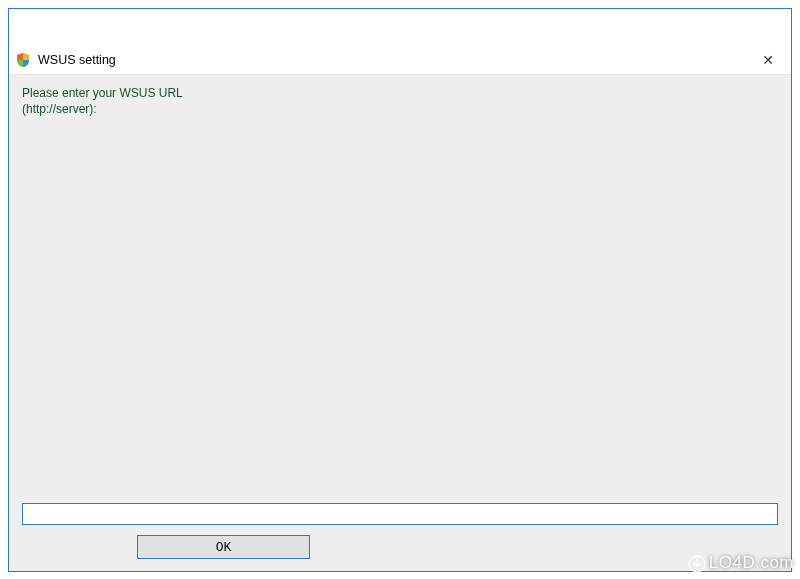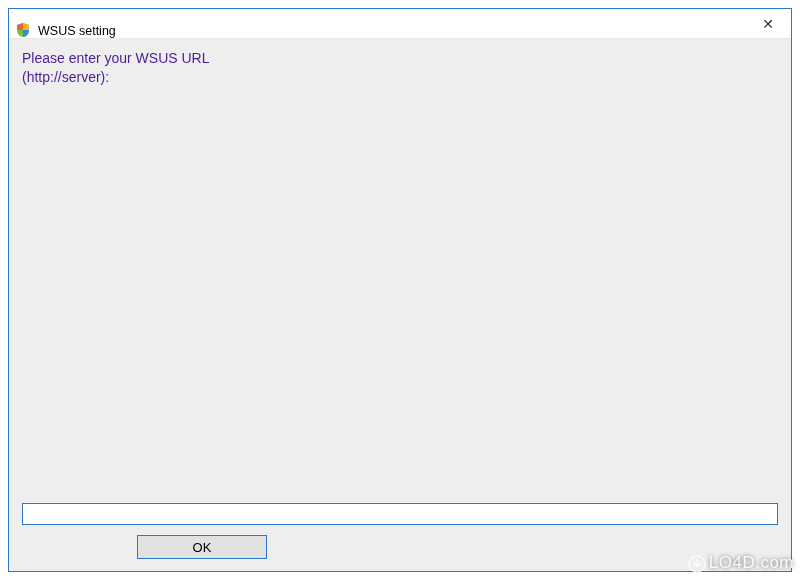--- a/index.html
+++ b/index.html
@@ -23,23 +23,24 @@
       height: 564px;
       border: 1px solid #2a78c6;
       background: #fff;
       display: flex;
       flex-direction: column;
     }
     .titlebar {
       height: 30px;
       background: #fff;
       display: flex;
-      align-items: flex-end;
+      align-items: center;
       border-bottom: 1px solid #e8e8e8;
       padding-left: 6px;
+      margin-top: 36px;
     }
     .app-icon {
       width: 16px;
       height: 16px;
       margin-right: 7px;
       flex-shrink: 0;
     }
     .title-text {
       font-size: 12.5px;
       color: #000;
@@ -59,22 +60,22 @@
     }
     .client-area {
       flex: 1;
       background: #eeeeee;
       position: relative;
       padding: 10px 13px 12px 13px;
       display: flex;
       flex-direction: column;
     }
     .prompt {
-      font-size: 14px;
-      color: #4c1d95;
+      font-size: 12px;
+      color: #14532d;
       line-height: 1.35;
       white-space: pre-line;
     }
     .spacer {
       flex: 1;
     }
     .url-input {
       width: 100%;
       height: 22px;
       border: 1px solid #2a78c6;
@@ -84,24 +85,24 @@
       outline: none;
       font-family: inherit;
     }
     .button-row {
       display: flex;
       gap: 0;
       margin-top: 10px;
       padding-left: 115px;
     }
     .btn {
-      width: 130px;
+      width: 173px;
       height: 24px;
       font-size: 13px;
-      font-family: Liberation Sans, sans-serif;
+      font-family: Liberation Mono, monospace;
       background: #e1e1e1;
       border: 1px solid #adadad;
       cursor: pointer;
       color: #000;
       display: inline-flex;
       align-items: center;
       justify-content: center;
     }
     .btn.primary {
       background: #e1e1e1;

